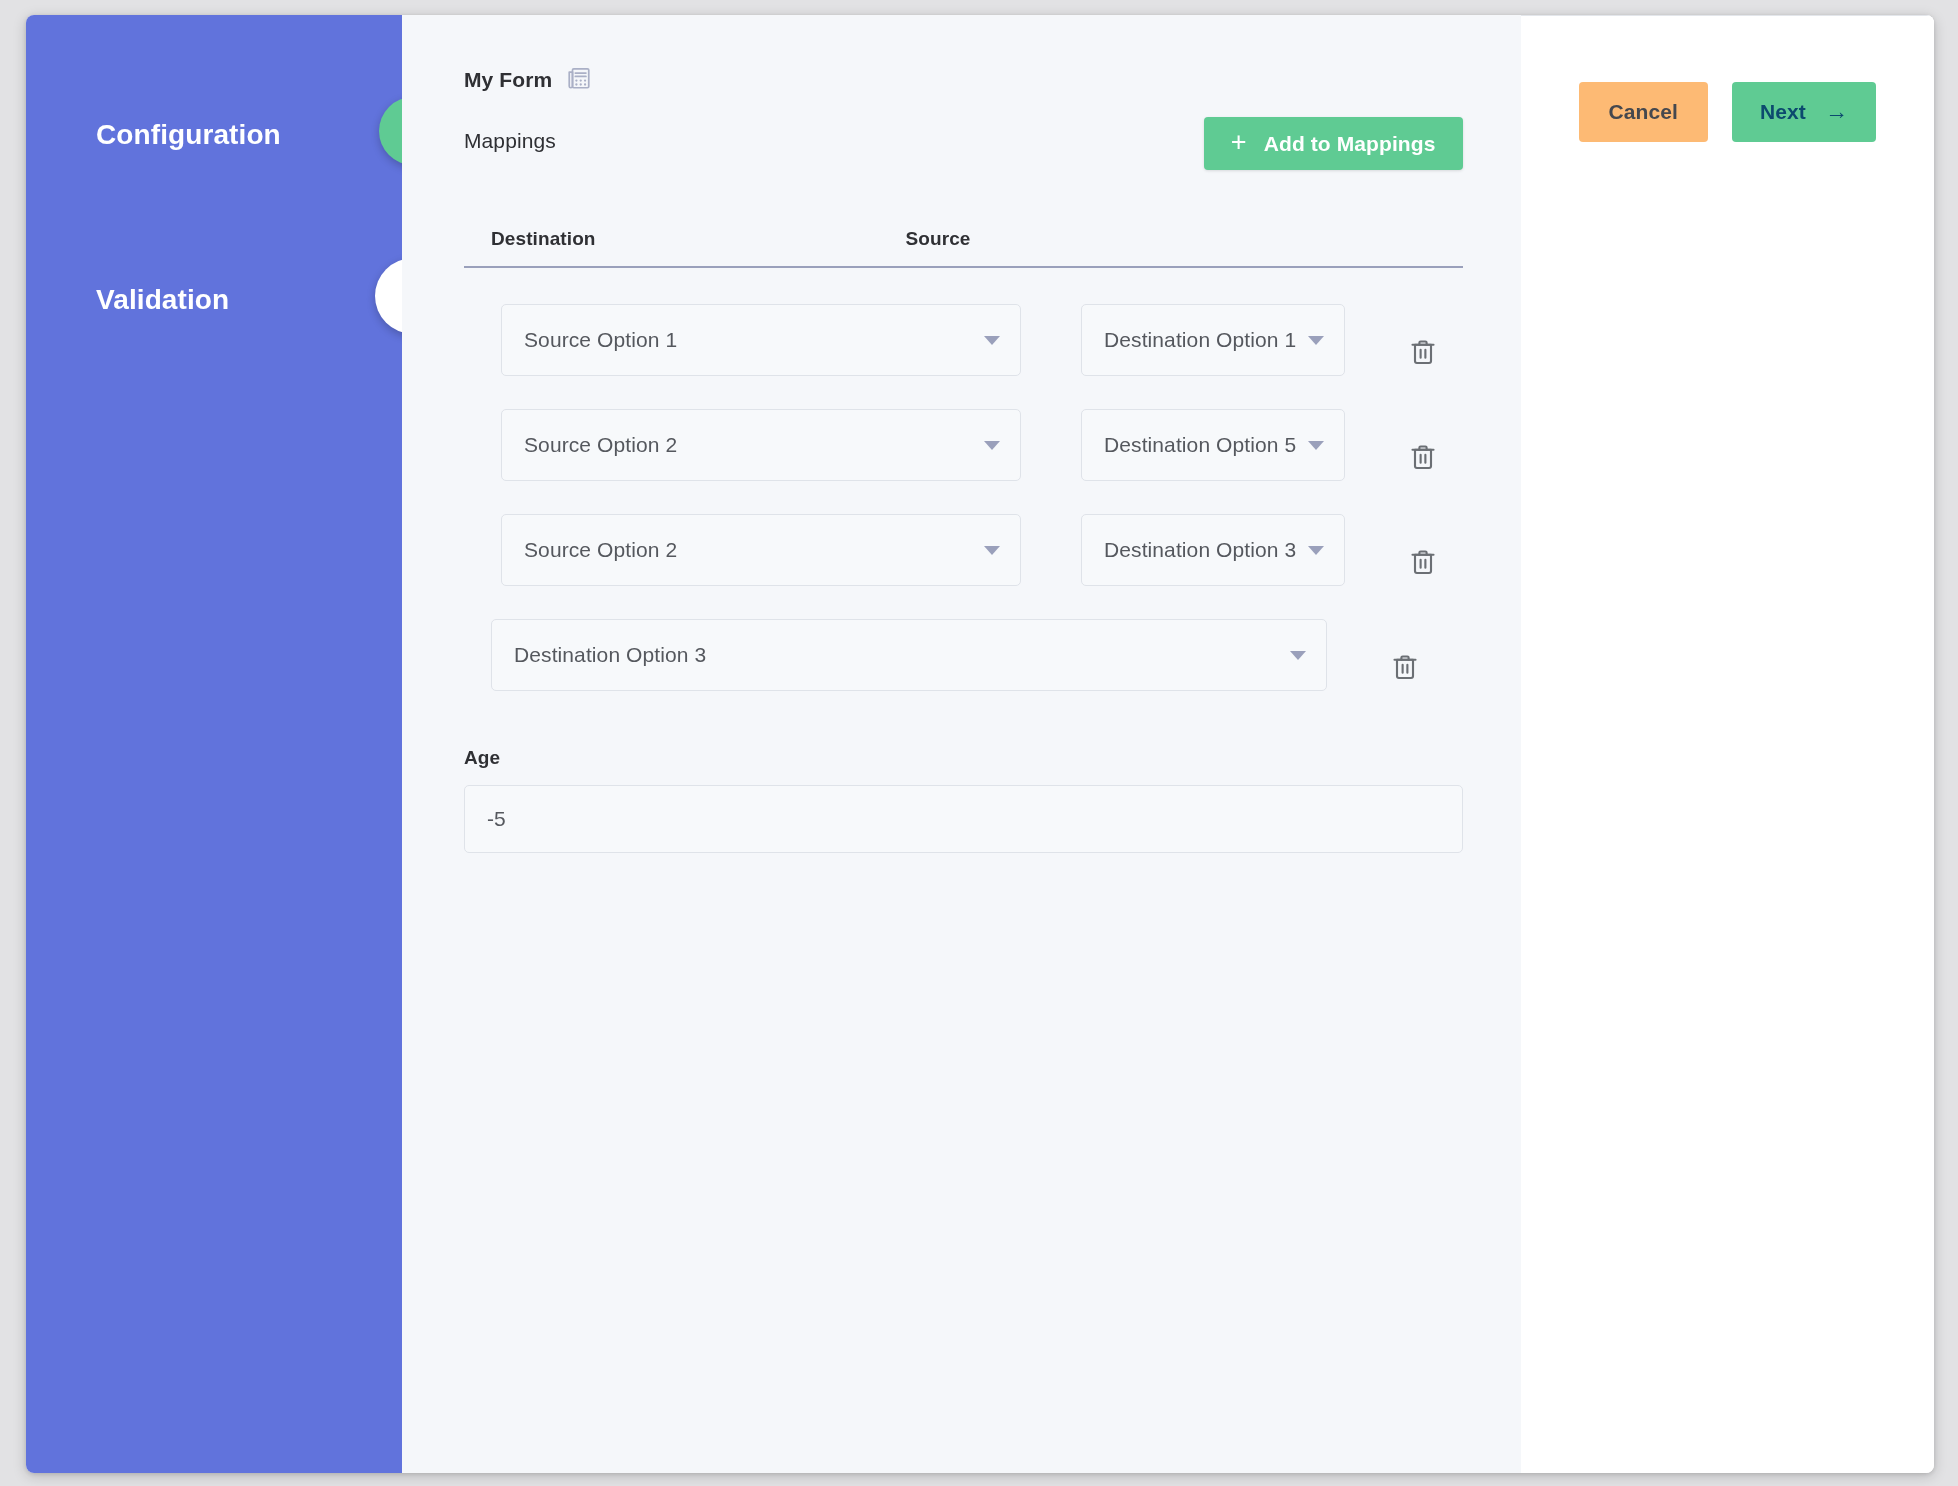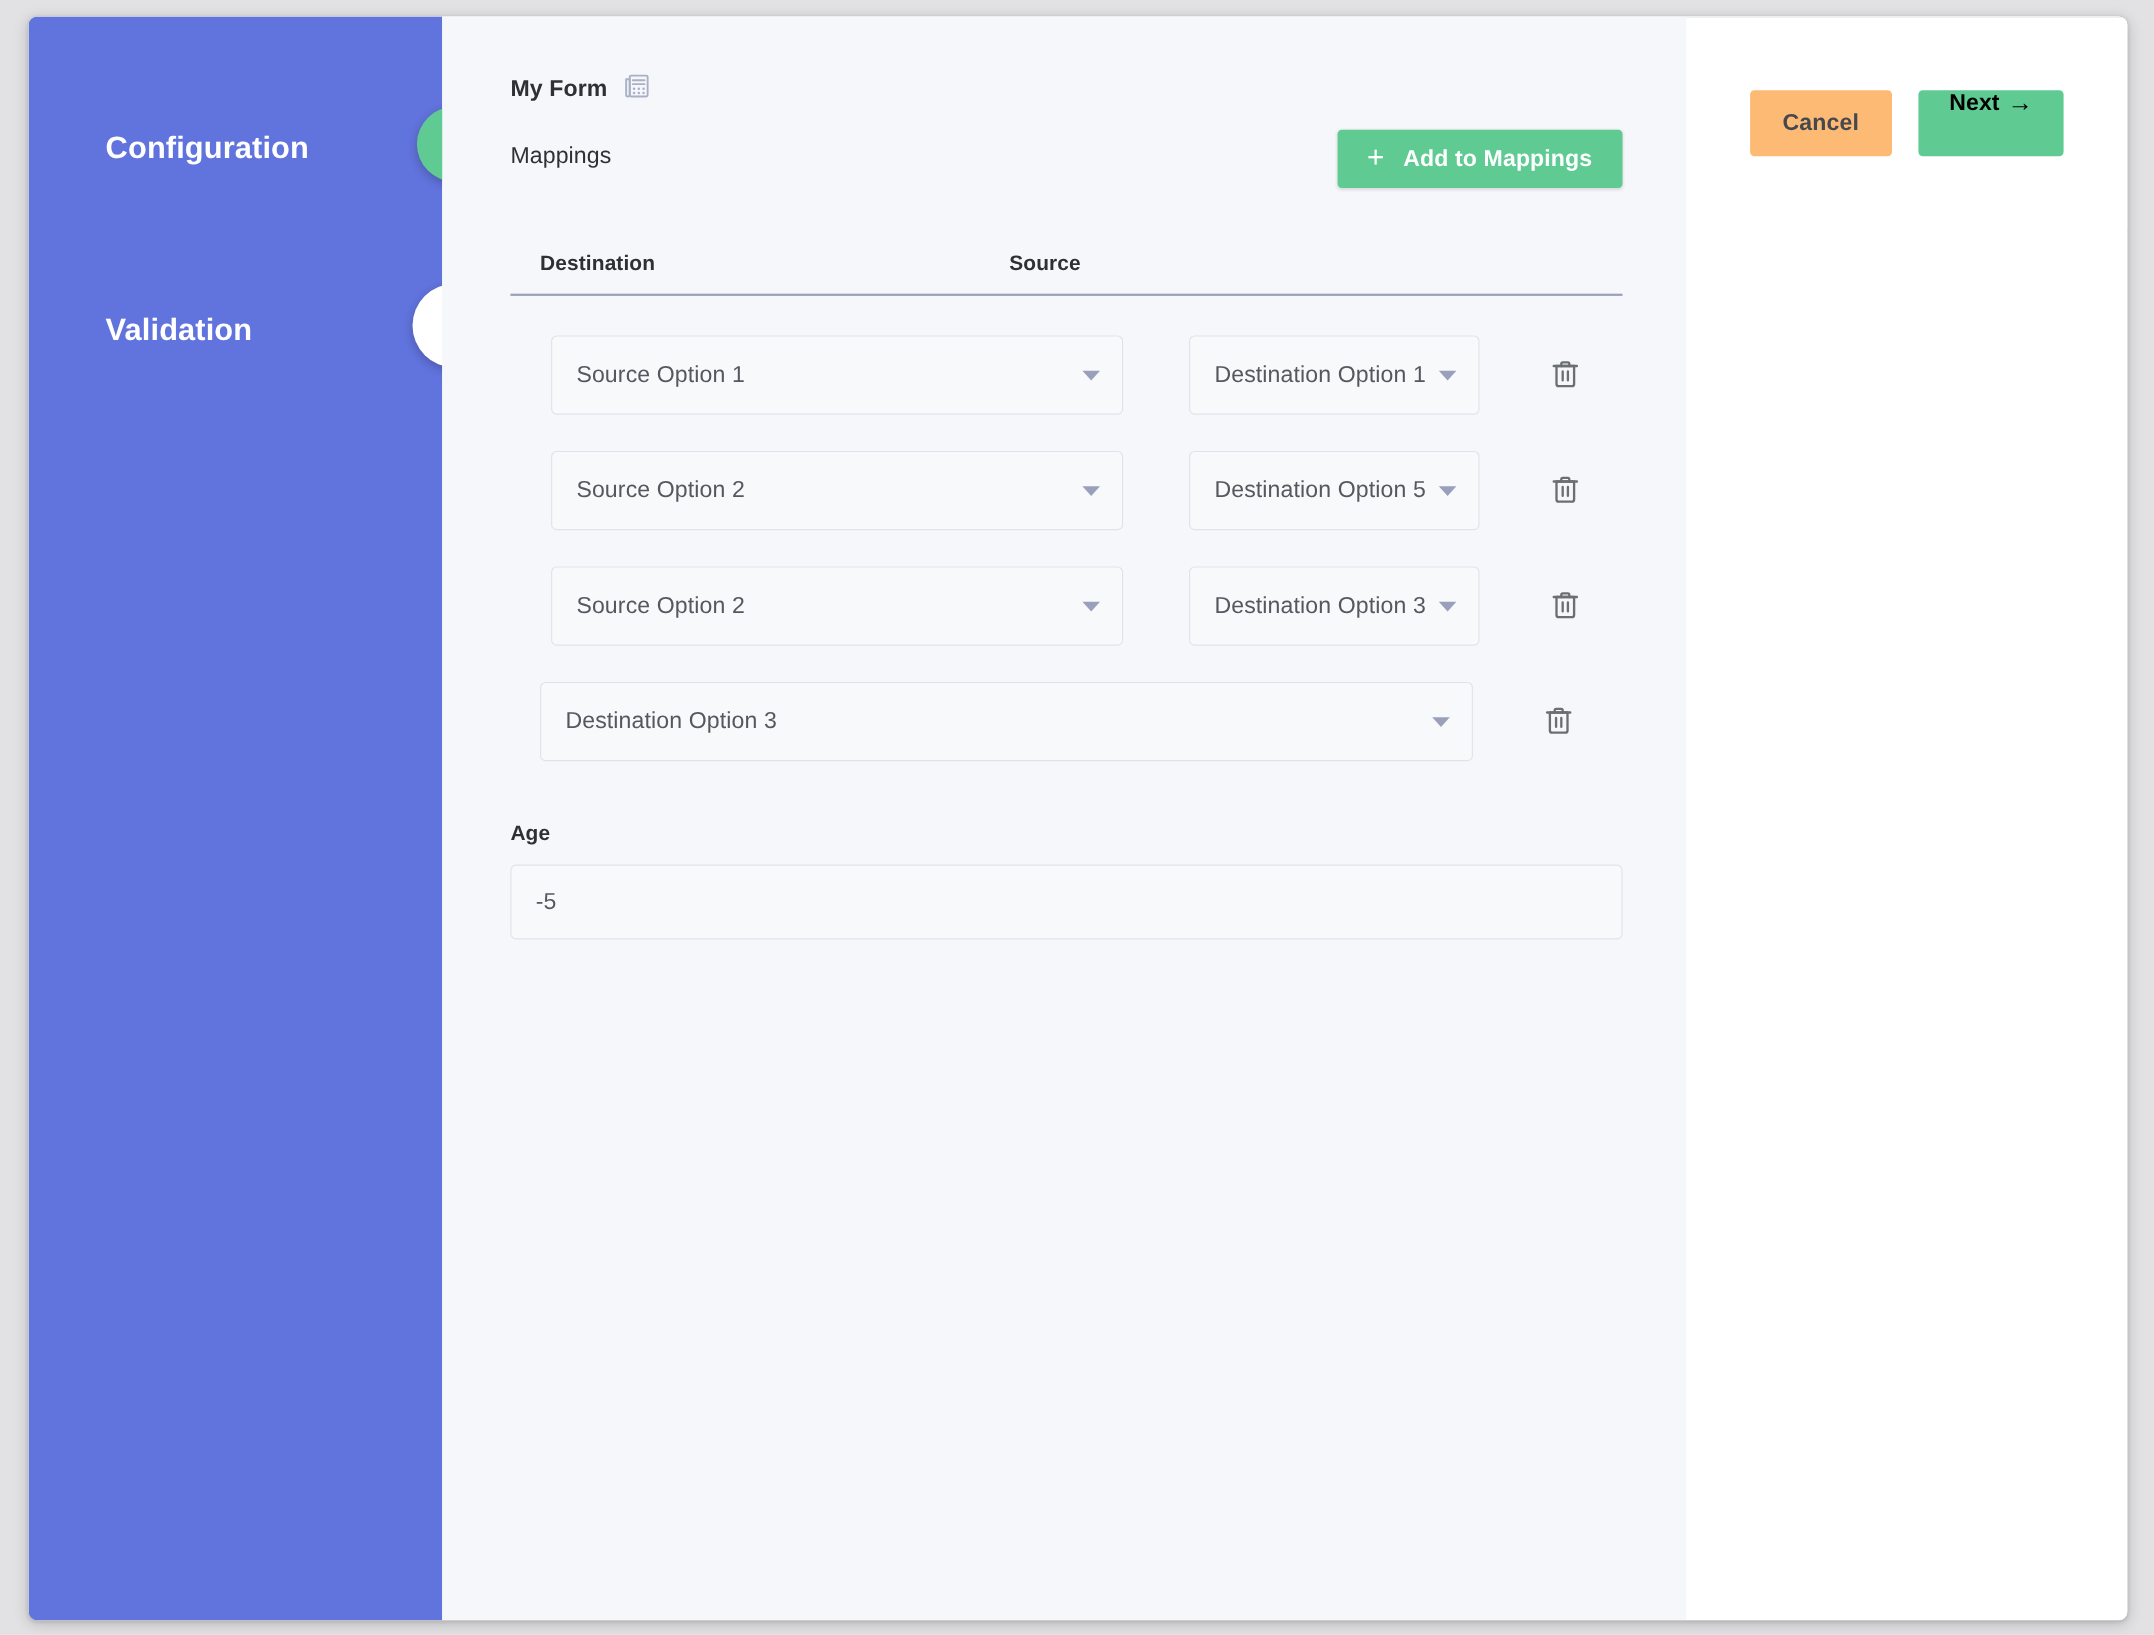--- a/index.html
+++ b/index.html
@@ -160,21 +160,21 @@
     font-size: 19px;
     font-weight: bold;
     color: #2f3034;
     letter-spacing: 0.1px;
   }
   .th-source { width: 590px; flex: 0 0 590px; padding-left: 33px; }
   .th-dest   { flex: 1; padding-left: 27px; }
 
   .map-row {
     display: flex;
-    align-items: center;
+    align-items: flex-end;
     margin-bottom: 33px;
   }
 
   .sel-cell-source { width: 590px; flex: 0 0 590px; padding: 0 33px 0 37px; }
   .sel-cell-dest   { flex: 1; padding: 0 20px 0 27px; }
   .sel-cell-action { width: 116px; flex: 0 0 116px; display: flex; justify-content: center; }
 
   .select {
     position: relative;
     height: 72px;
@@ -257,32 +257,32 @@
     height: 60px;
     padding: 0 30px;
     font-size: 21px;
     font-weight: bold;
     font-family: "Liberation Sans", sans-serif;
     cursor: pointer;
     letter-spacing: 0.1px;
   }
   .btn-next {
     background: #5fcb93;
-    color: #000000;
+    color: #0c4a6e;
     border: none;
     border-radius: 4px;
     height: 60px;
     padding: 0 28px;
     font-size: 21px;
     font-weight: bold;
     font-family: "Liberation Sans", sans-serif;
     cursor: pointer;
     display: inline-flex;
-    align-items: flex-start;
-    gap: 7px;
+    align-items: center;
+    gap: 19px;
     letter-spacing: 0.1px;
   }
   .arrow-icon { font-size: 23px; line-height: 1; }
 </style>
 </head>
 <body>
 
 <div class="dialog">
 
   <div class="sidebar">

